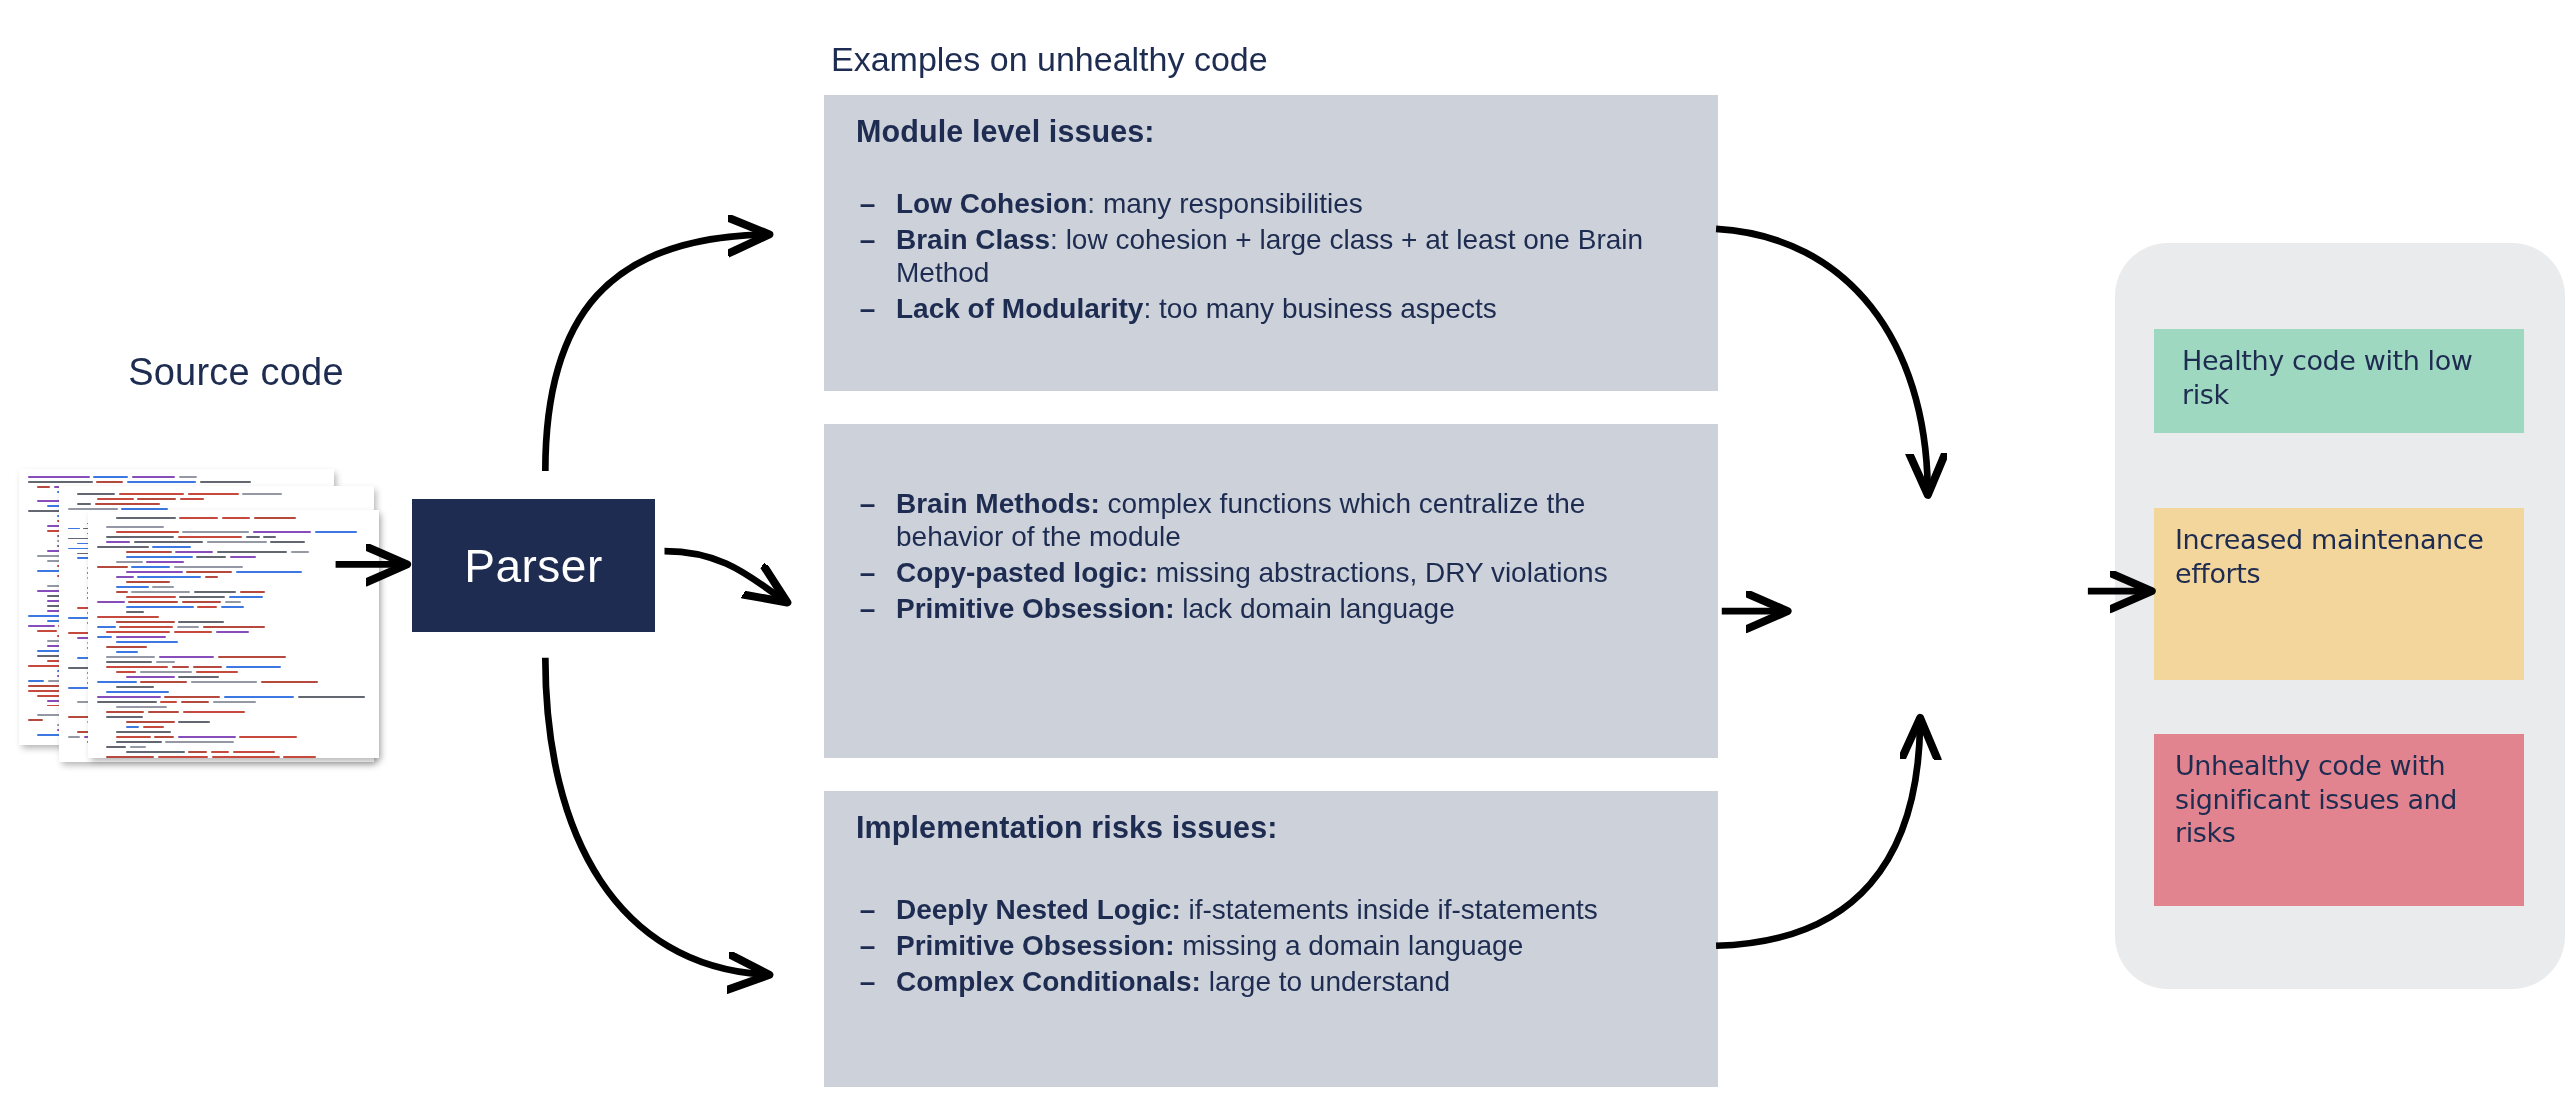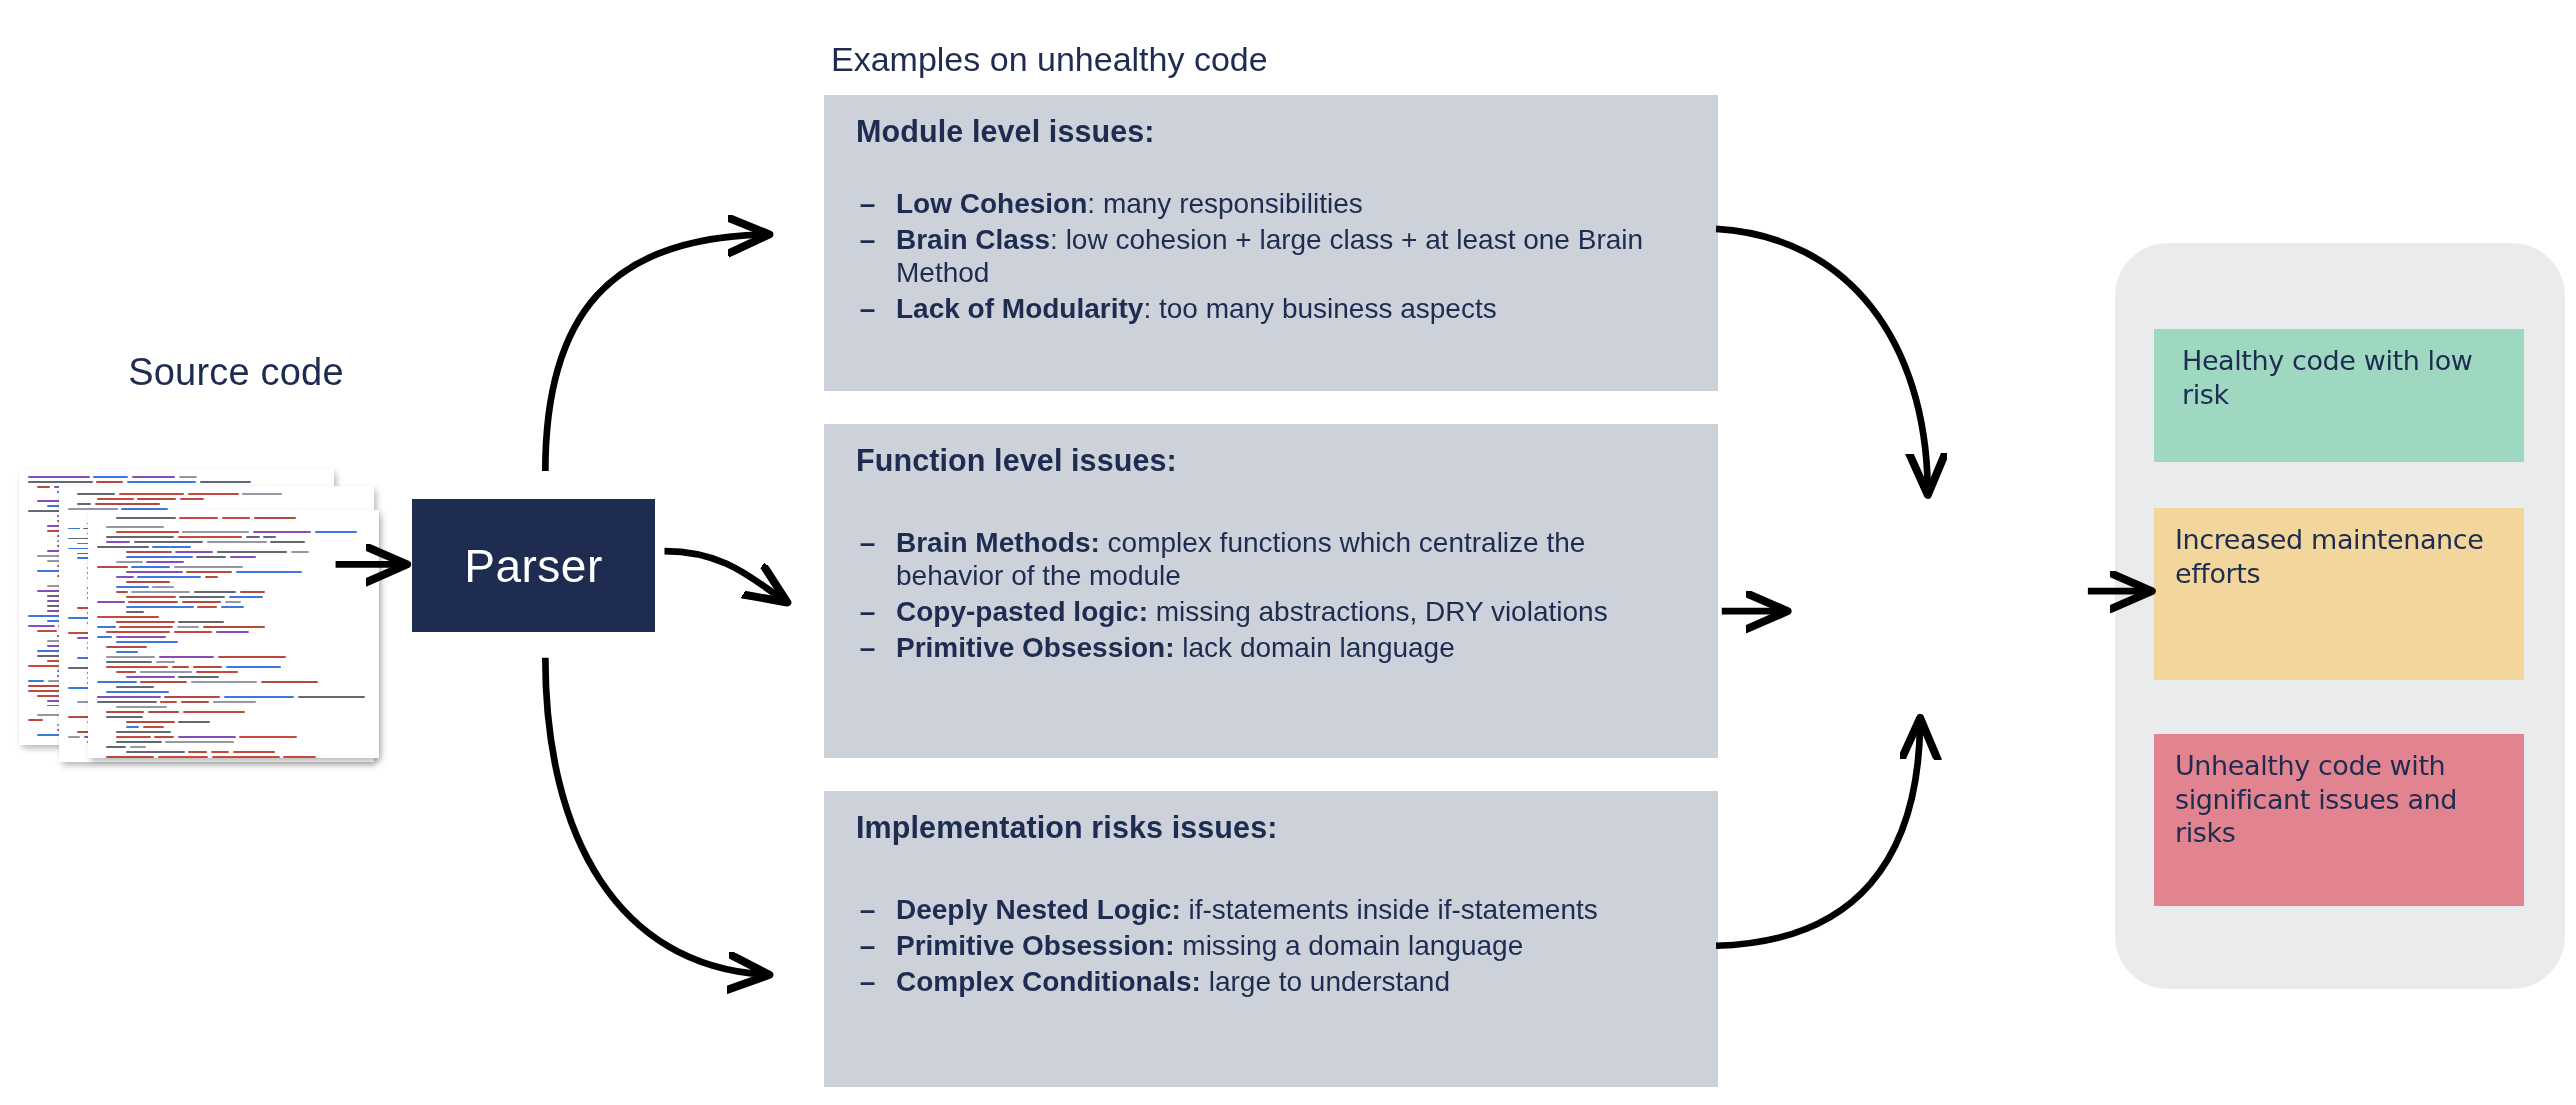--- a/index.html
+++ b/index.html
@@ -172,21 +172,21 @@
     display: flex;
     align-items: flex-start;
     font-family: "DejaVu Sans", sans-serif;
   }
   .category-label {
     font-size: 27px;
     line-height: 1.24;
     color: #1d2c50;
     letter-spacing: -0.4px;
   }
-  #category-healthy   { top: 329px; height: 133px; background: #9fd8c1; padding-left: 28px; }
+  #category-healthy   { top: 329px; height: 104px; background: #9fd8c1; padding-left: 28px; }
   #category-increased { top: 508px; height: 172px; background: #f2d69b; }
   #category-unhealthy { top: 734px; height: 172px; background: #e2848f; }
 
   
   #arrows {
     position: absolute;
     left: 0; top: 0;
     width: 2576px;
     height: 1106px;
     pointer-events: none;
@@ -1050,21 +1050,20 @@
       <li class="panel-item">
         <span class="dash">–</span><span class="term">Brain Class</span><span>: </span><span>low cohesion + large class + at least one Brain Method</span>
       </li>
       <li class="panel-item">
         <span class="dash">–</span><span class="term">Lack of Modularity</span><span>: </span><span>too many business aspects</span>
       </li>
     </ul>
   </div>
 
   <div class="issue-panel" id="panel-function">
-    <div class="panel-title">Function level issues:</div>
     <ul class="panel-list">
       <li class="panel-item">
         <span class="dash">–</span><span class="term">Brain Methods:</span><span> </span><span>complex functions which centralize the behavior of the module</span>
       </li>
       <li class="panel-item">
         <span class="dash">–</span><span class="term">Copy-pasted logic:</span><span> </span><span>missing abstractions, DRY violations</span>
       </li>
       <li class="panel-item">
         <span class="dash">–</span><span class="term">Primitive Obsession:</span><span> </span><span>lack domain language</span>
       </li>

